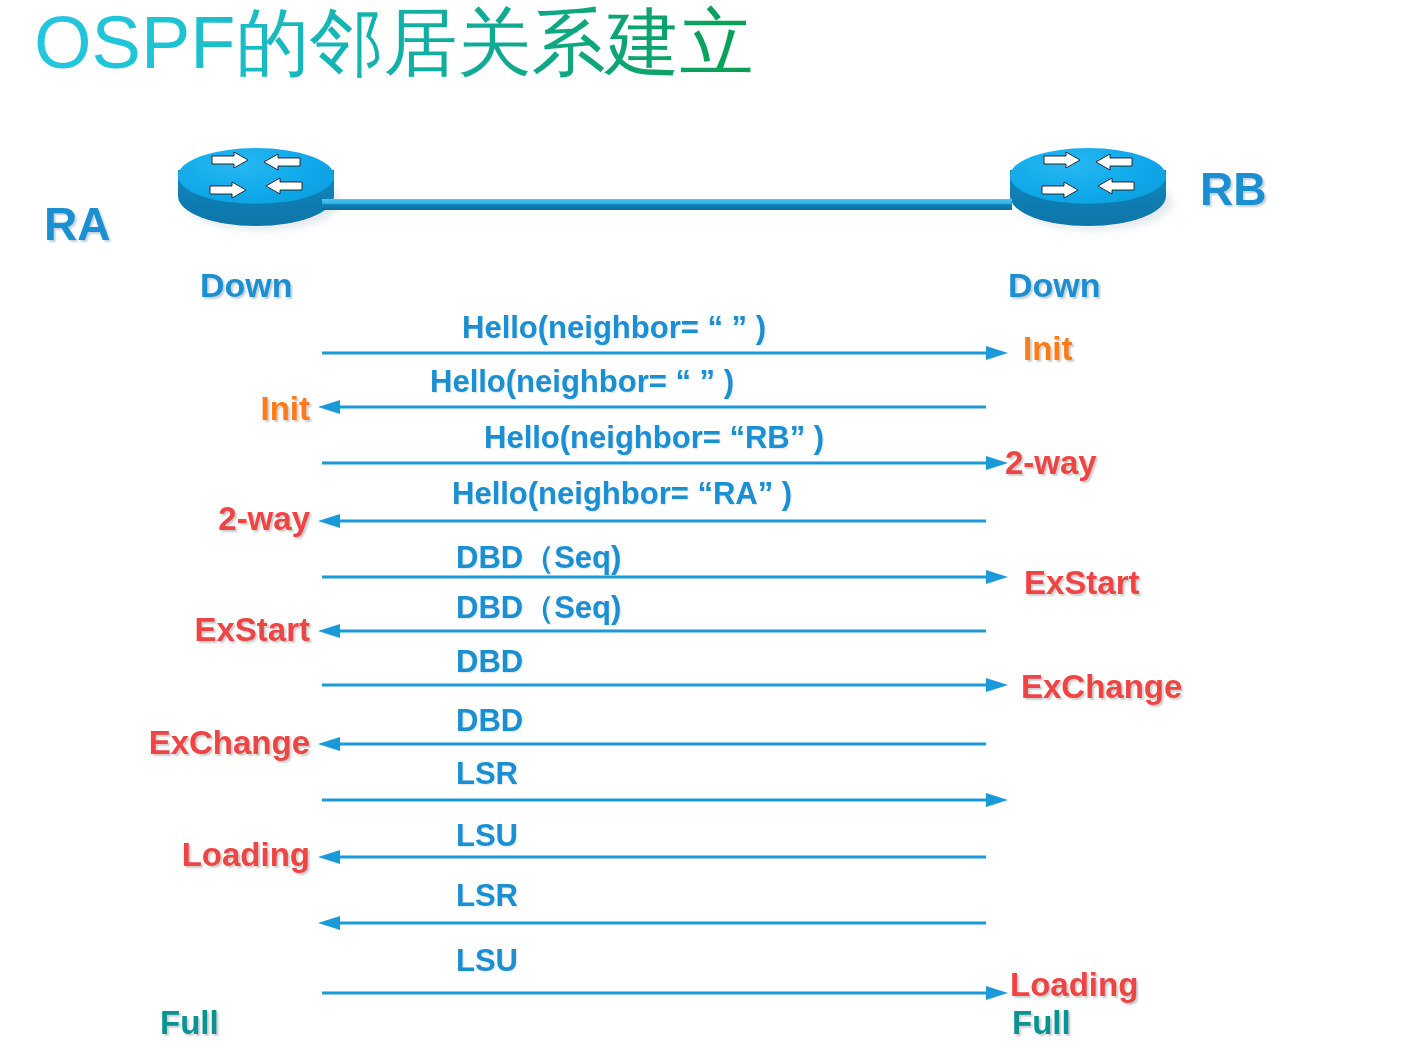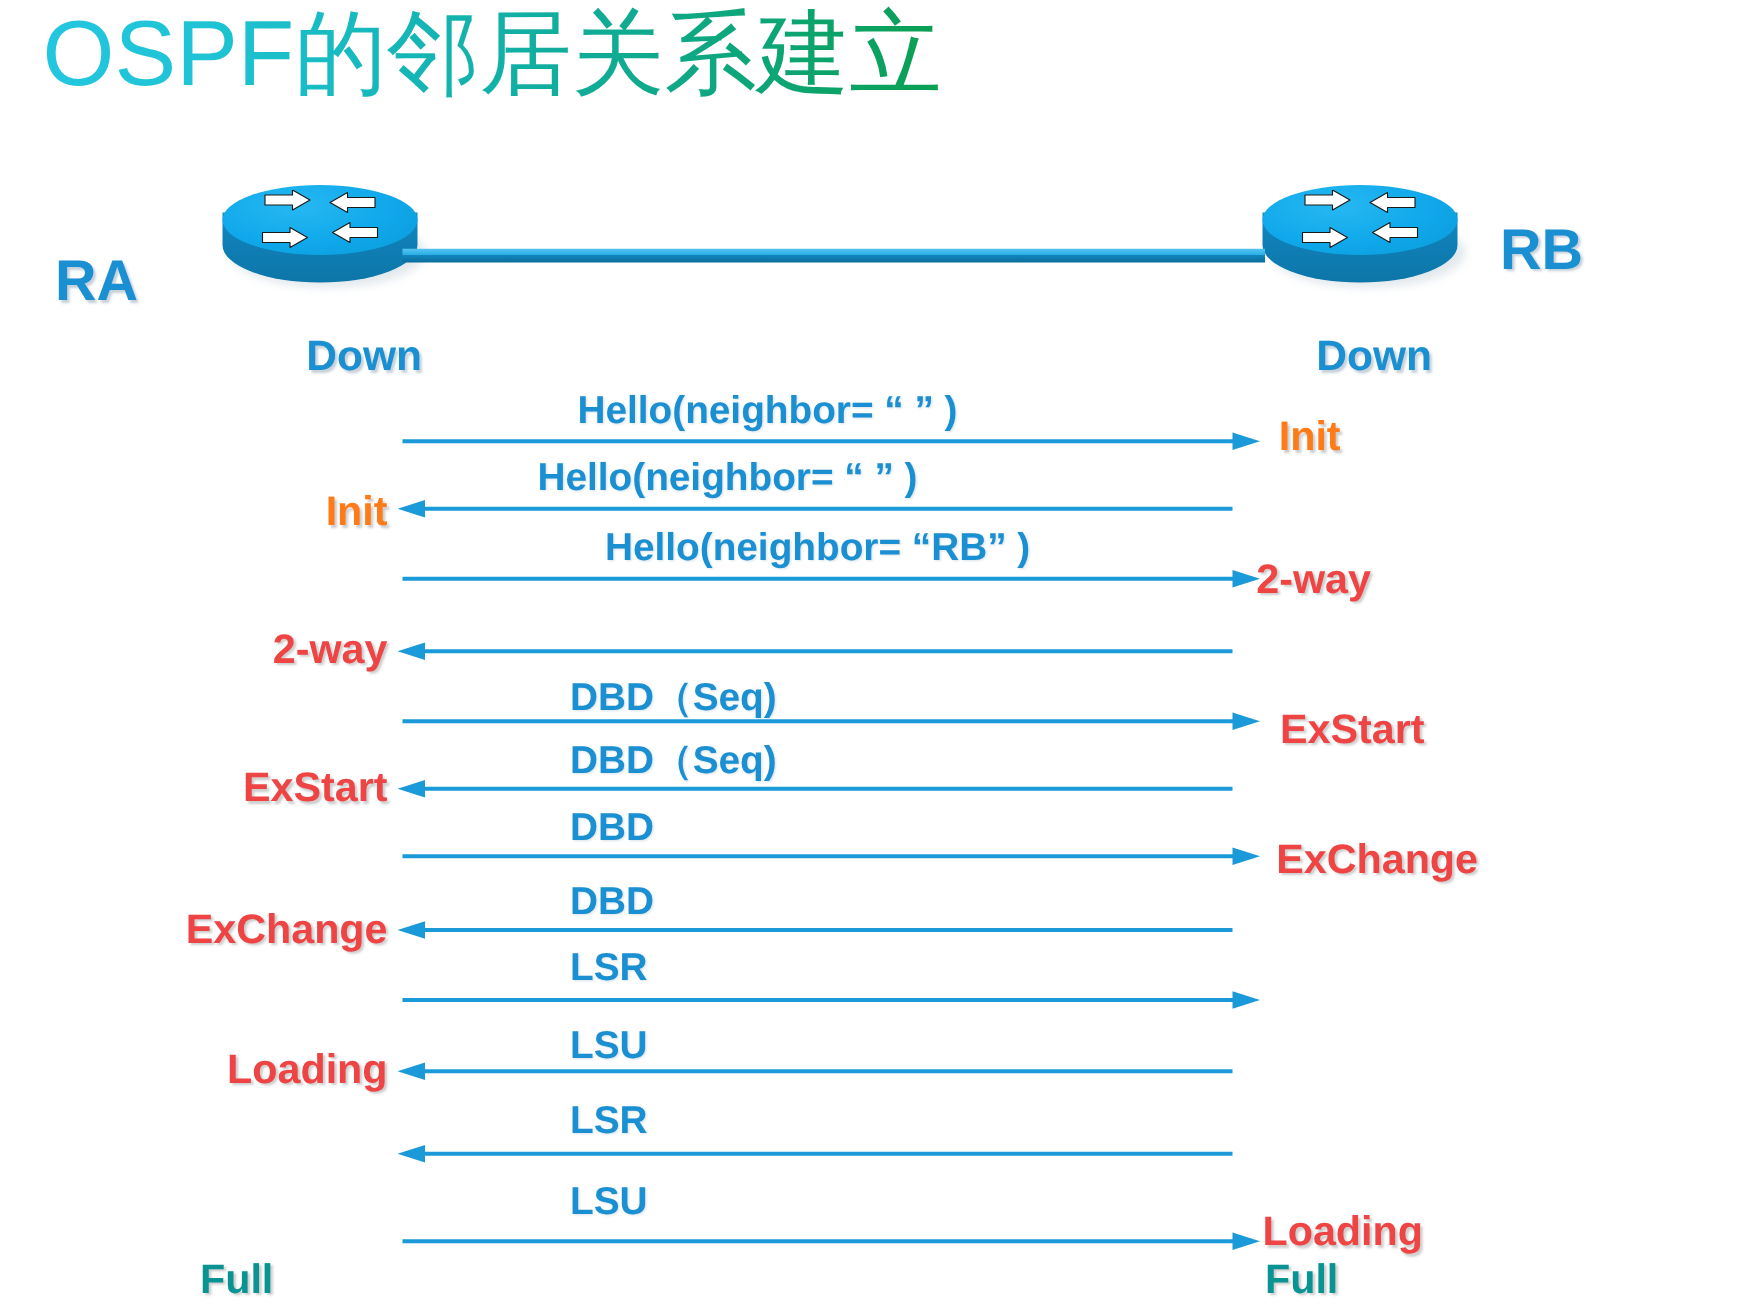--- a/index.html
+++ b/index.html
@@ -108,21 +108,20 @@
   }
   .lbl-router-name {
     font-size: 46px;
     color: #1a8fd1;
     text-shadow: 2px 2px 2px rgba(150,170,185,0.55);
   }
   .lbl-down {
     font-size: 34px;
     color: #1a8fd1;
     text-shadow: 2px 2px 2px rgba(150,170,185,0.55);
-    margin-left: 45px;
   }
   .state {
     font-size: 33px;
     text-shadow: 2px 2px 2px rgba(170,170,170,0.6);
   }
   .state.init   { color: #ff7b18; }
   .state.red    { color: #ef4444; }
   .state.full   { color: #0a9393; margin-left: 12px; }
 
   .state.right-anchor { 
@@ -180,21 +179,21 @@
     <svg class="arrows" viewBox="0 0 104 48">
       <g fill="#ffffff" stroke="#1a1a1a" stroke-width="0.9" stroke-linejoin="round">
         <polygon points="8,4 30,4 30,0 44,8 30,16 30,12 8,12"></polygon>
         <polygon points="96,6 74,6 74,2 60,10 74,18 74,14 96,14"></polygon>
         <polygon points="6,34 28,34 28,30 42,38 28,46 28,42 6,42"></polygon>
         <polygon points="98,30 76,30 76,26 62,34 76,42 76,38 98,38"></polygon>
       </g>
     </svg>
   </div>
 
-  <div class="lbl lbl-router-name" style="left:1200px; top:176px;">RB</div>
+  <div class="lbl lbl-router-name" style="left:1200px; top:166px;">RB</div>
 
   <div class="lbl lbl-down" style="left:1008px; top:268px;">Down</div>
 
   <div id="link-line">
     <div class="hi"></div>
     <div class="lo"></div>
   </div>
 
   <div class="msg-text" style="left:462px; top:312px;">Hello(neighbor= “ ” )</div>
   <svg class="arrow-svg" style="top:344px;" viewBox="0 0 690 18">
@@ -207,20 +206,21 @@
     <line x1="18" y1="9" x2="668" y2="9" stroke="#1a9ad8" stroke-width="3.2"></line>
     <polygon points="22,2 0,9 22,16" fill="#1a9ad8"></polygon>
   </svg>
 
   <div class="msg-text" style="left:484px; top:422px;">Hello(neighbor= “RB” )</div>
   <svg class="arrow-svg" style="top:454px;" viewBox="0 0 690 18">
     <line x1="4" y1="9" x2="672" y2="9" stroke="#1a9ad8" stroke-width="3.2"></line>
     <polygon points="668,2 690,9 668,16" fill="#1a9ad8"></polygon>
   </svg>
 
+  <div class="msg-text" style="left:452px; top:478px;">Hello(neighbor= “RA” )</div>
   <svg class="arrow-svg" style="top:512px;" viewBox="0 0 690 18">
     <line x1="18" y1="9" x2="668" y2="9" stroke="#1a9ad8" stroke-width="3.2"></line>
     <polygon points="22,2 0,9 22,16" fill="#1a9ad8"></polygon>
   </svg>
 
   <div class="msg-text" style="left:456px; top:542px;">DBD（Seq)</div>
   <svg class="arrow-svg" style="top:568px;" viewBox="0 0 690 18">
     <line x1="4" y1="9" x2="672" y2="9" stroke="#1a9ad8" stroke-width="3.2"></line>
     <polygon points="668,2 690,9 668,16" fill="#1a9ad8"></polygon>
   </svg>

